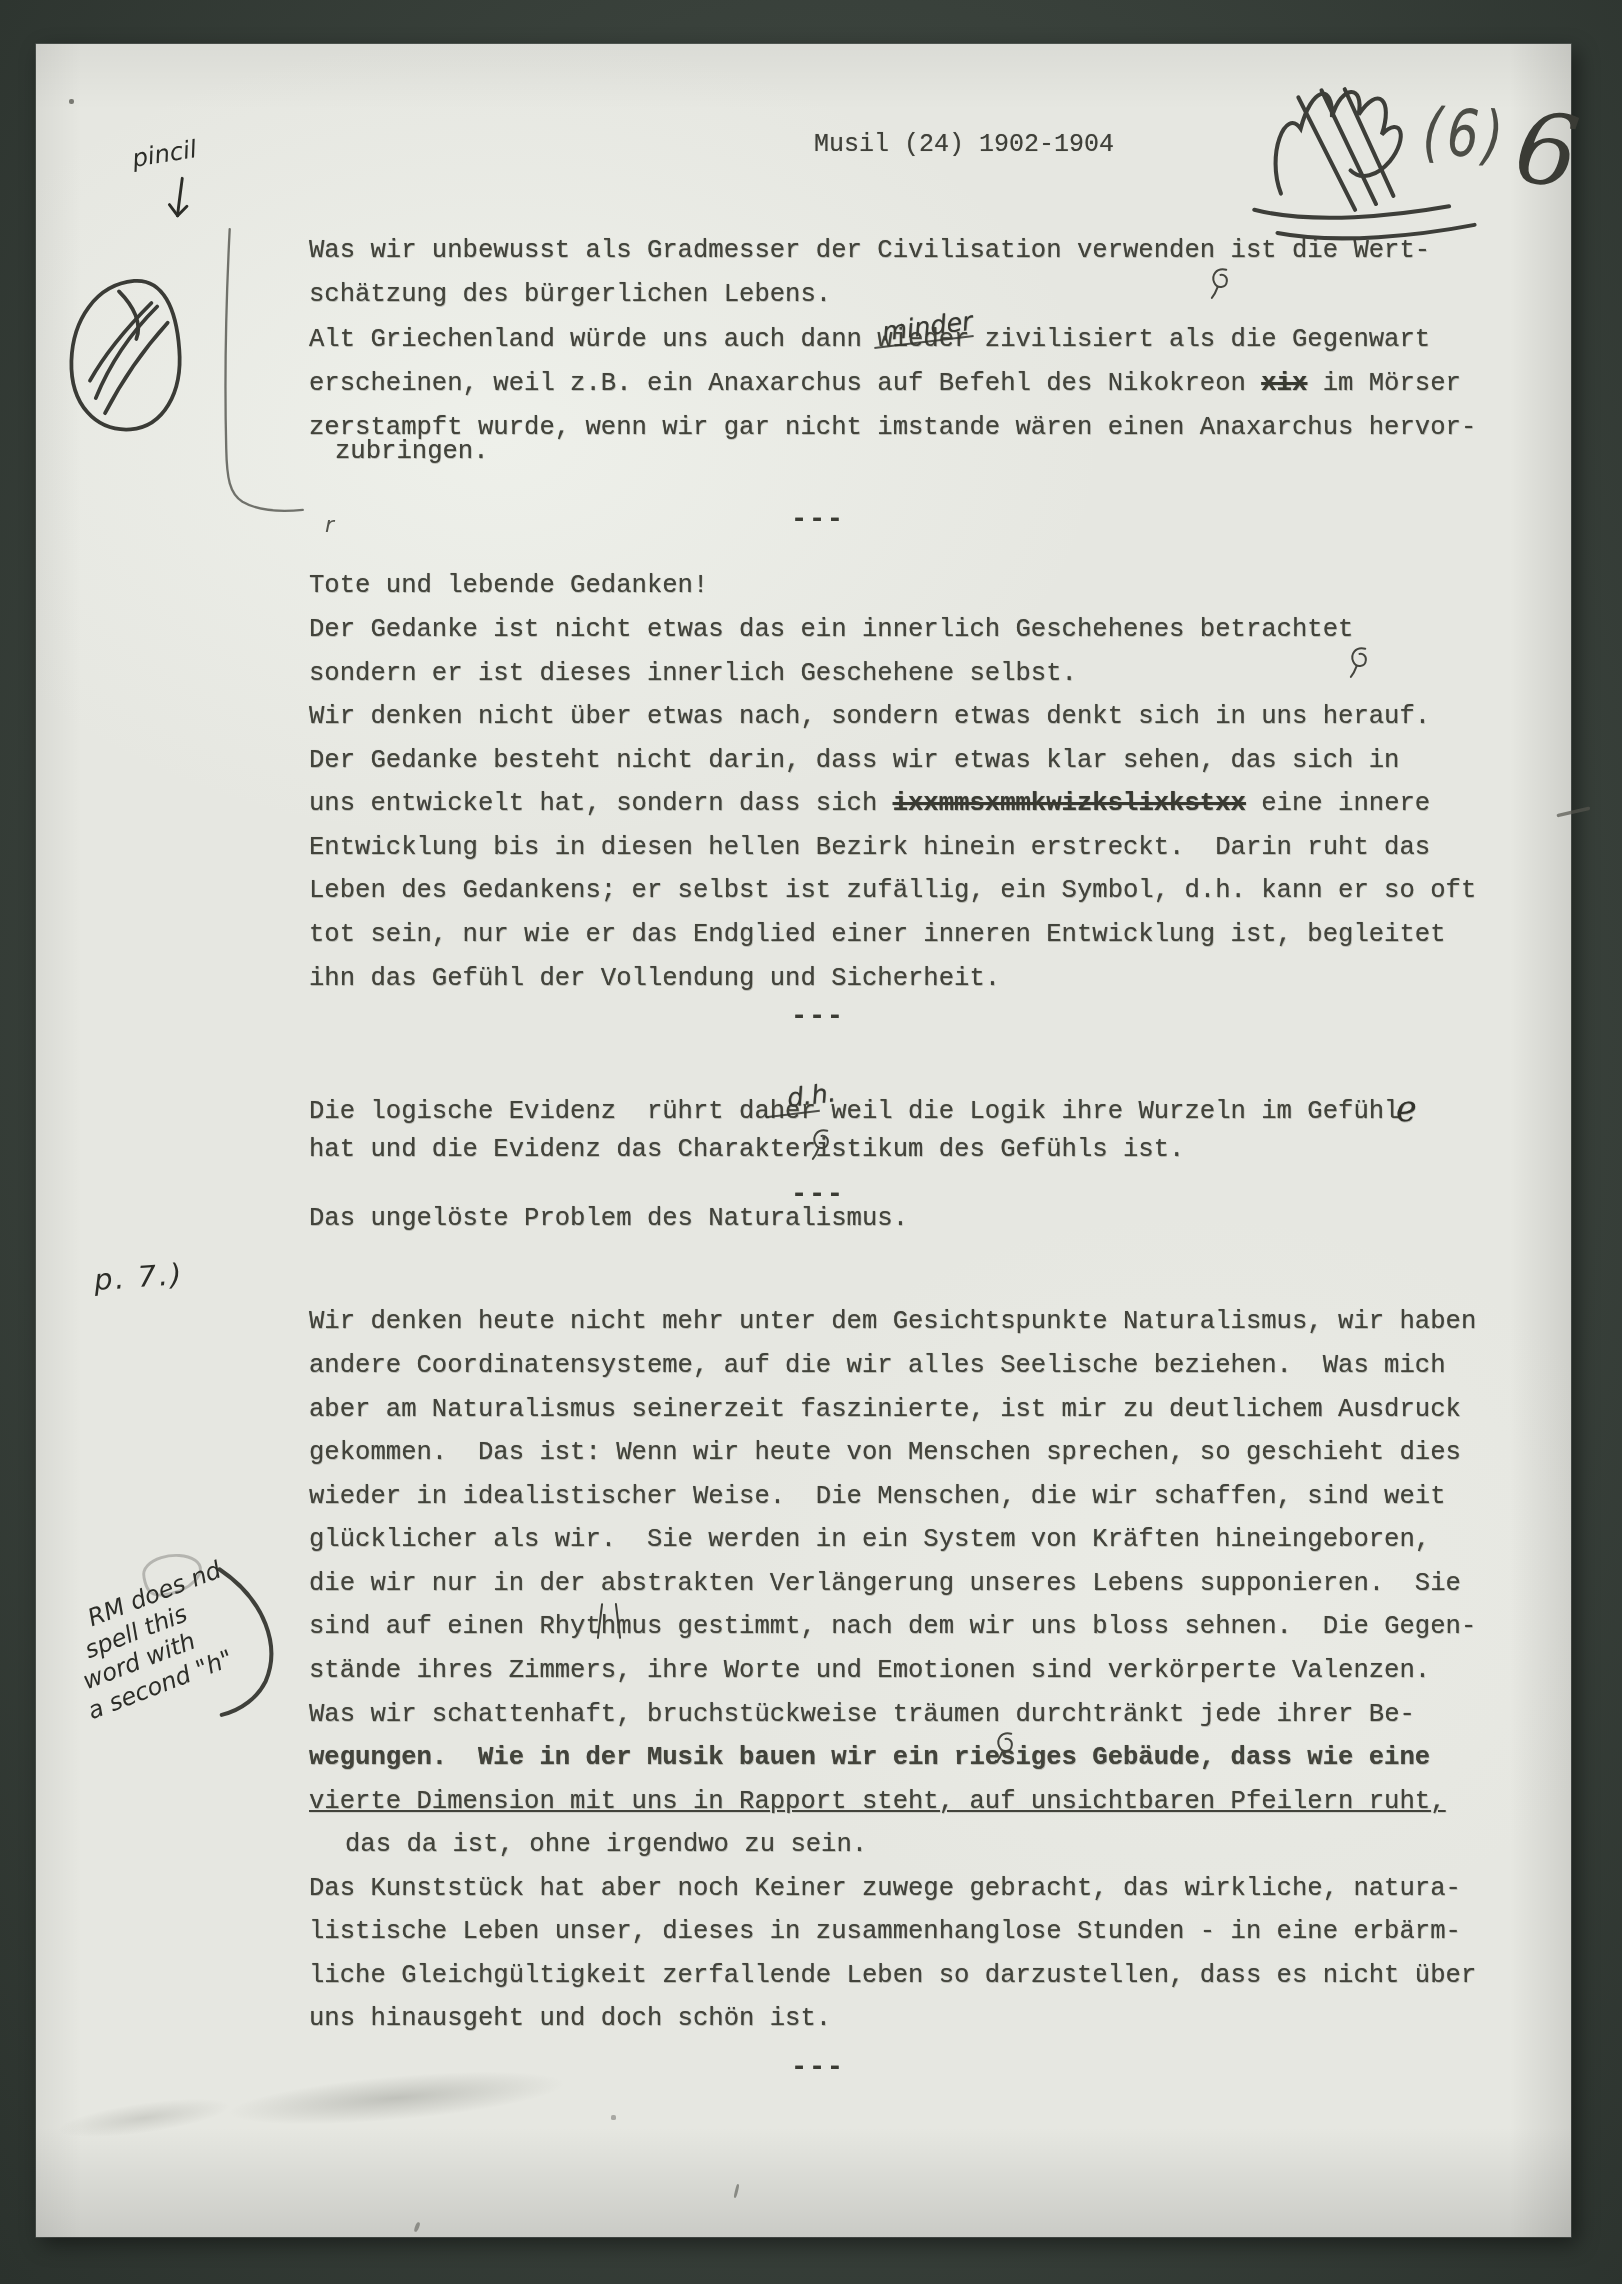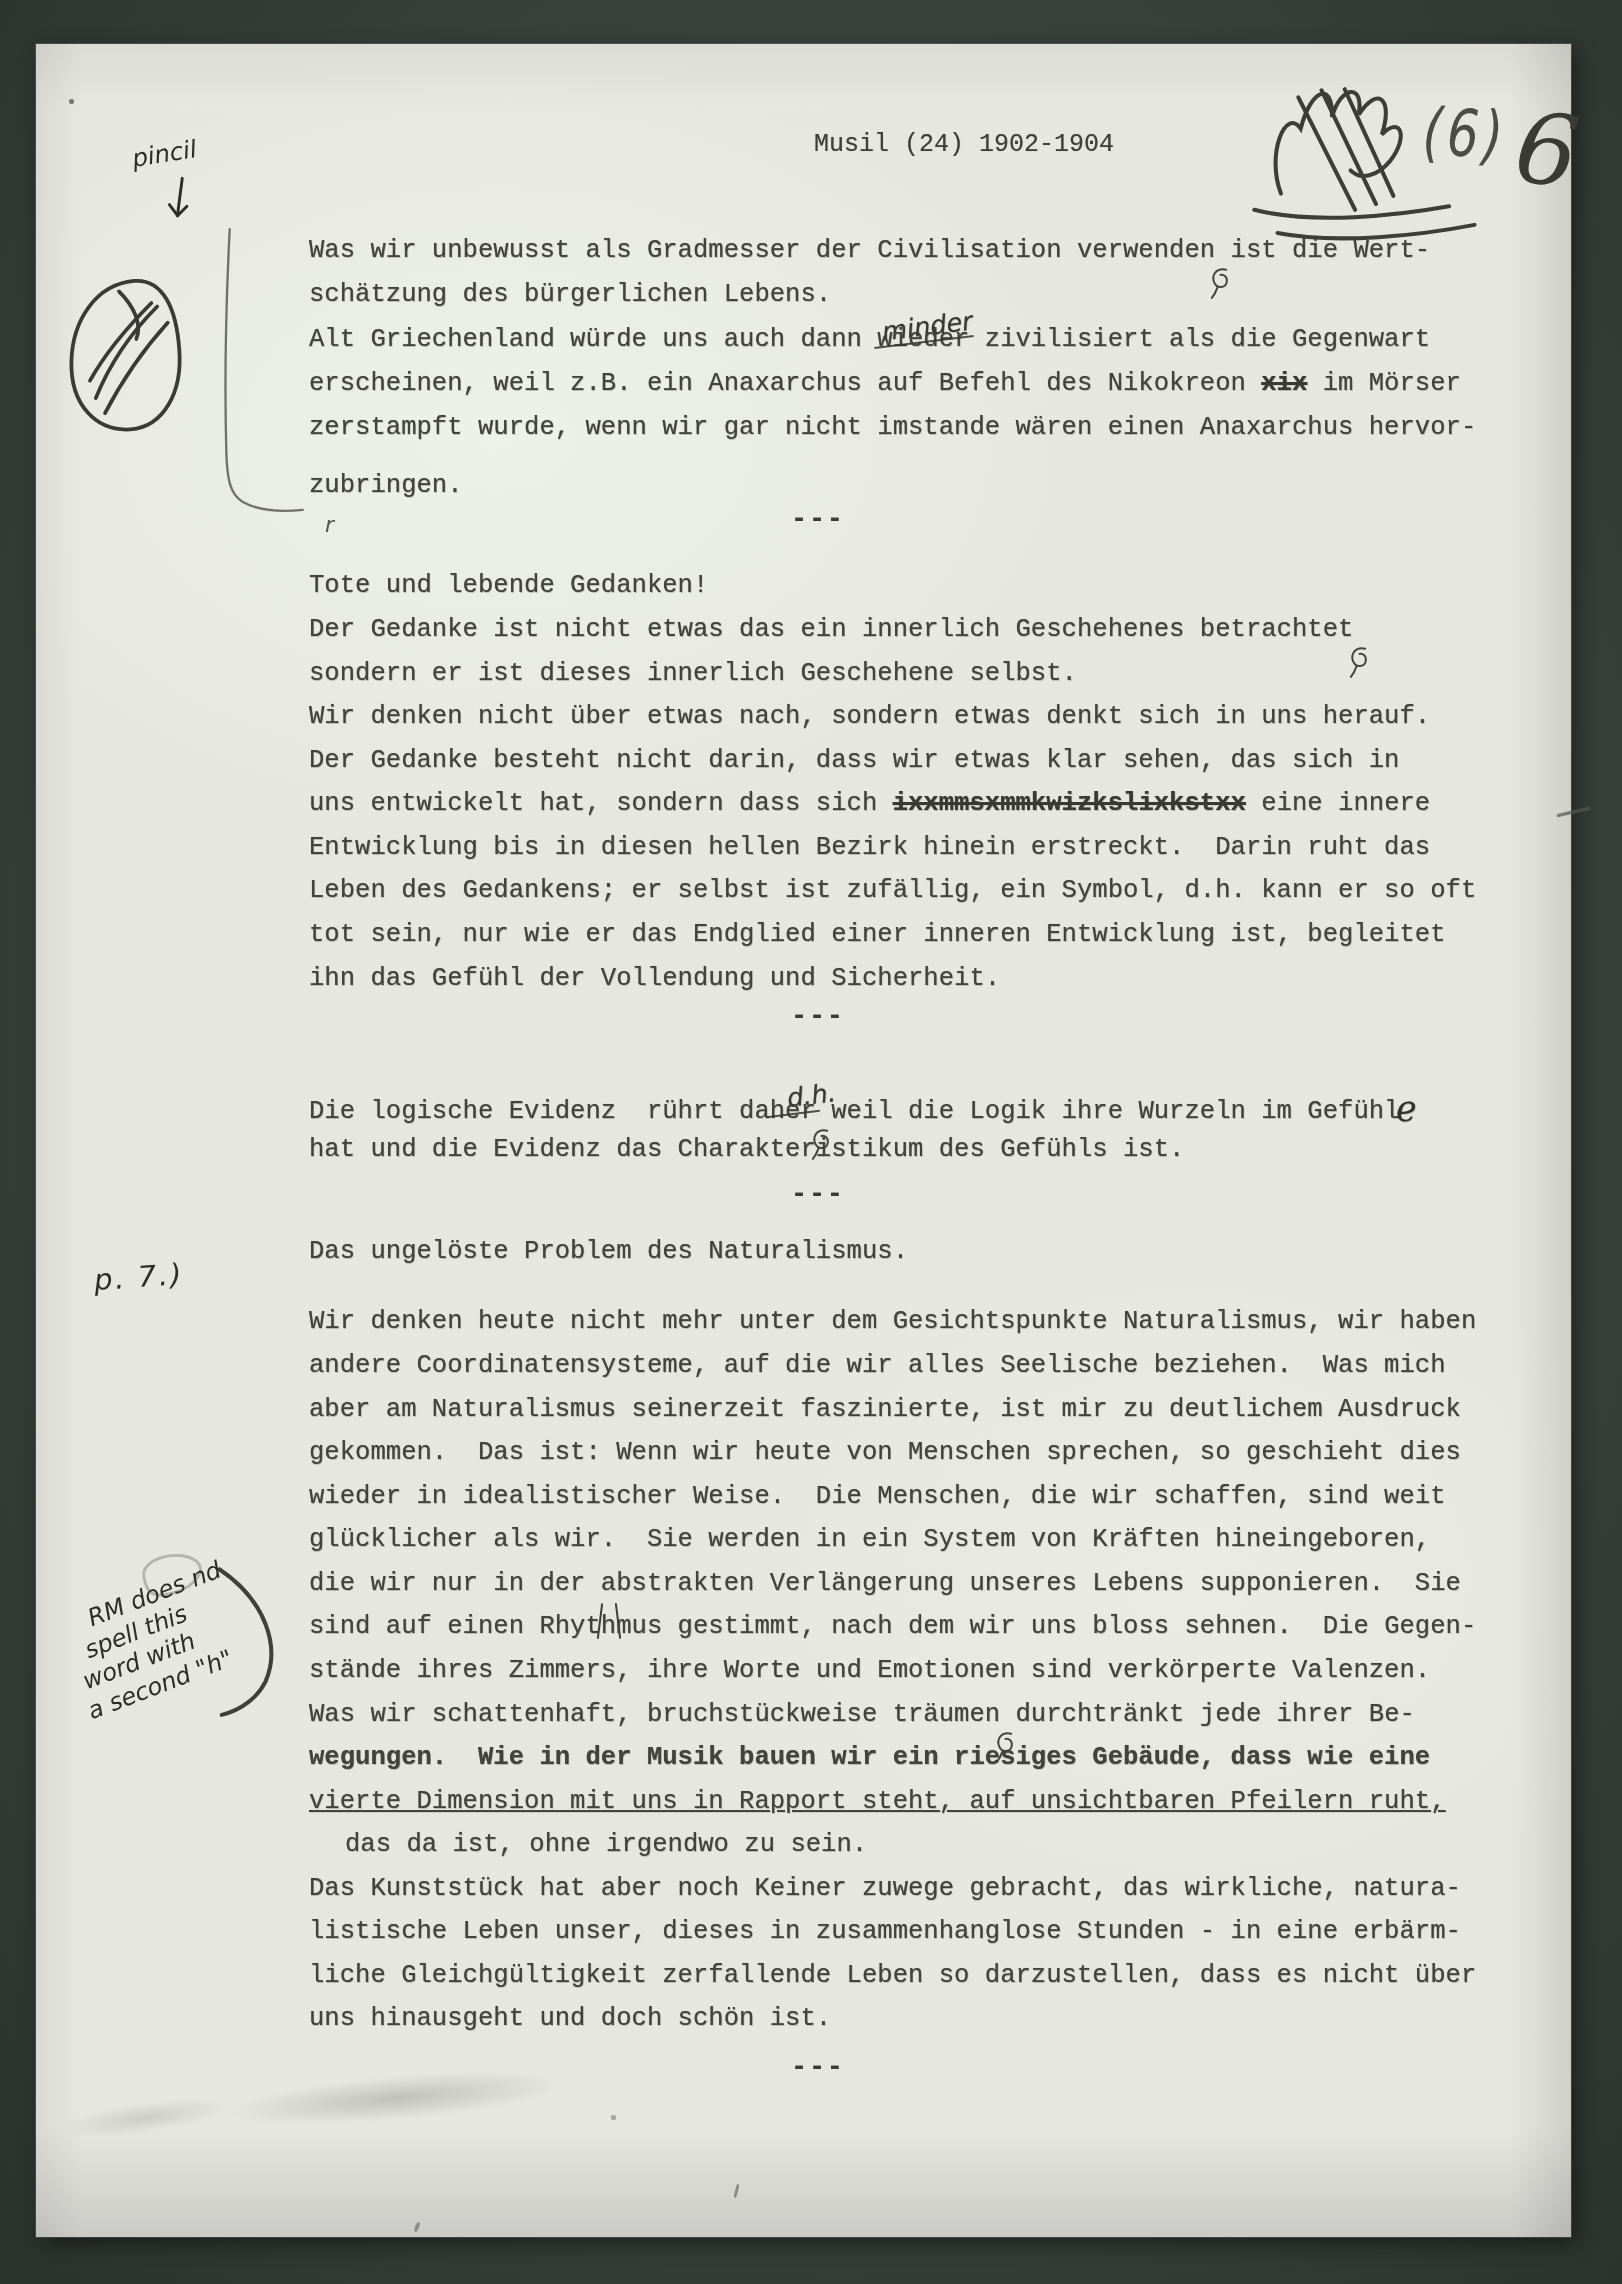--- a/index.html
+++ b/index.html
@@ -132,21 +132,21 @@
         <div class="tline" style="top: 192px;"><span>Was wir unbewusst als Gradmesser der Civilisation verwenden</span><span class="anchor"><svg class="comma-svg" width="23" height="34" viewBox="0 0 40 58">
               <g fill="none" stroke="#45463f" stroke-width="3.5" stroke-linecap="round">
                 <path d="M30,6 C12,2 4,16 9,28 C14,40 30,38 31,26 C32,18 26,14 20,15"></path>
                 <path d="M15,36 C12,44 9,50 5,55"></path>
               </g>
             </svg></span><span> ist die Wert-</span></div>
         <div class="tline" style="top: 236px;"><span>schätzung des bürgerlichen Lebens.</span></div>
         <div class="tline" style="top: 281px;"><span>Alt Griechenland würde uns auch dann </span><span class="strike-hw">wieder</span><span class="anchor"><span class="hw-above" style="left: -87px; top: -34px;">minder</span></span><span> zivilisiert als die Gegenwart</span></div>
         <div class="tline" style="top: 325px;"><span>erscheinen, weil z.B. ein Anaxarchus auf Befehl des Nikokreon </span><span class="strike-typed">xix</span><span> im Mörser</span></div>
         <div class="tline" style="top: 369px;"><span>zerstampft wurde, wenn wir gar nicht imstande wären einen Anaxarchus hervor-</span></div>
-        <div class="tline" style="top: 427px;"><span>zubringen.</span></div>
+        <div class="tline" style="top: 393px; margin-left: 26px;"><span>zubringen.</span></div>
         <div class="tsep" style="left: 755px; top: 461px;">---</div>
         <div class="tline" style="top: 527px;"><span>Tote und lebende Gedanken!</span></div>
         <div class="tline" style="top: 571px;"><span>Der Gedanke ist nicht etwas das ein innerlich Geschehenes betrachtet</span><span class="anchor"><svg class="comma-svg" width="23" height="34" viewBox="0 0 40 58">
               <g fill="none" stroke="#45463f" stroke-width="3.5" stroke-linecap="round">
                 <path d="M30,6 C12,2 4,16 9,28 C14,40 30,38 31,26 C32,18 26,14 20,15"></path>
                 <path d="M15,36 C12,44 9,50 5,55"></path>
               </g>
             </svg></span></div>
         <div class="tline" style="top: 615px;"><span>sondern er ist dieses innerlich Geschehene selbst.</span></div>
         <div class="tline" style="top: 658px;"><span>Wir denken nicht über etwas nach, sondern etwas denkt sich in uns herauf.</span></div>
@@ -158,21 +158,21 @@
         <div class="tline" style="top: 920px;"><span>ihn das Gefühl der Vollendung und Sicherheit.</span></div>
         <div class="tsep" style="left: 755px; top: 958px;">---</div>
         <div class="tline" style="top: 1048px;"><span>Die logische Evidenz  rührt da</span><span class="strike-hw">her</span><span class="anchor"><span class="hw-above" style="left: -29px; top: -37px;">d.h.</span></span><span class="anchor"><svg class="comma-svg" width="23" height="34" viewBox="0 0 40 58">
               <g fill="none" stroke="#45463f" stroke-width="3.5" stroke-linecap="round">
                 <path d="M30,6 C12,2 4,16 9,28 C14,40 30,38 31,26 C32,18 26,14 20,15"></path>
                 <path d="M15,36 C12,44 9,50 5,55"></path>
               </g>
             </svg></span><span> weil die Logik ihre Wurzeln im Gefühl</span><span class="hw-script">e</span></div>
         <div class="tline" style="top: 1091px;"><span>hat und die Evidenz das Charakteristikum des Gefühls ist.</span></div>
         <div class="tsep" style="left: 755px; top: 1136px;">---</div>
-        <div class="tline" style="top: 1193px;"><span>Das ungelöste Problem des Naturalismus.</span></div>
+        <div class="tline" style="top: 1160px;"><span>Das ungelöste Problem des Naturalismus.</span></div>
         <div class="tline" style="top: 1263px;"><span>Wir denken heute nicht mehr unter dem Gesichtspunkte Naturalismus, wir haben</span></div>
         <div class="tline" style="top: 1307px;"><span>andere Coordinatensysteme, auf die wir alles Seelische beziehen.  Was mich</span></div>
         <div class="tline" style="top: 1351px;"><span>aber am Naturalismus seinerzeit faszinierte, ist mir zu deutlichem Ausdruck</span></div>
         <div class="tline" style="top: 1394px;"><span>gekommen.  Das ist: Wenn wir heute von Menschen sprechen, so geschieht dies</span></div>
         <div class="tline" style="top: 1438px; text-align: center;"><span>wieder in idealistischer Weise.  Die Menschen, die wir schaffen, sind weit</span></div>
         <div class="tline" style="top: 1481px;"><span>glücklicher als wir.  Sie werden in ein System von Kräften hineingeboren,</span></div>
         <div class="tline" style="top: 1525px;"><span>die wir nur in der abstrakten Verlängerung unseres Lebens supponieren.  Sie</span></div>
         <div class="tline" style="top: 1568px;"><span>sind auf einen Rhyt</span><span class="hw-bracket">h</span><span>mus gestimmt, nach dem wir uns bloss sehnen.  Die Gegen-</span></div>
         <div class="tline" style="top: 1612px;"><span>stände ihres Zimmers, ihre Worte und Emotionen sind verkörperte Valenzen.</span></div>
         <div class="tline" style="top: 1656px;"><span>Was wir schattenhaft, bruchstückweise träumen</span><span class="anchor"><svg class="comma-svg" width="23" height="34" viewBox="0 0 40 58">

